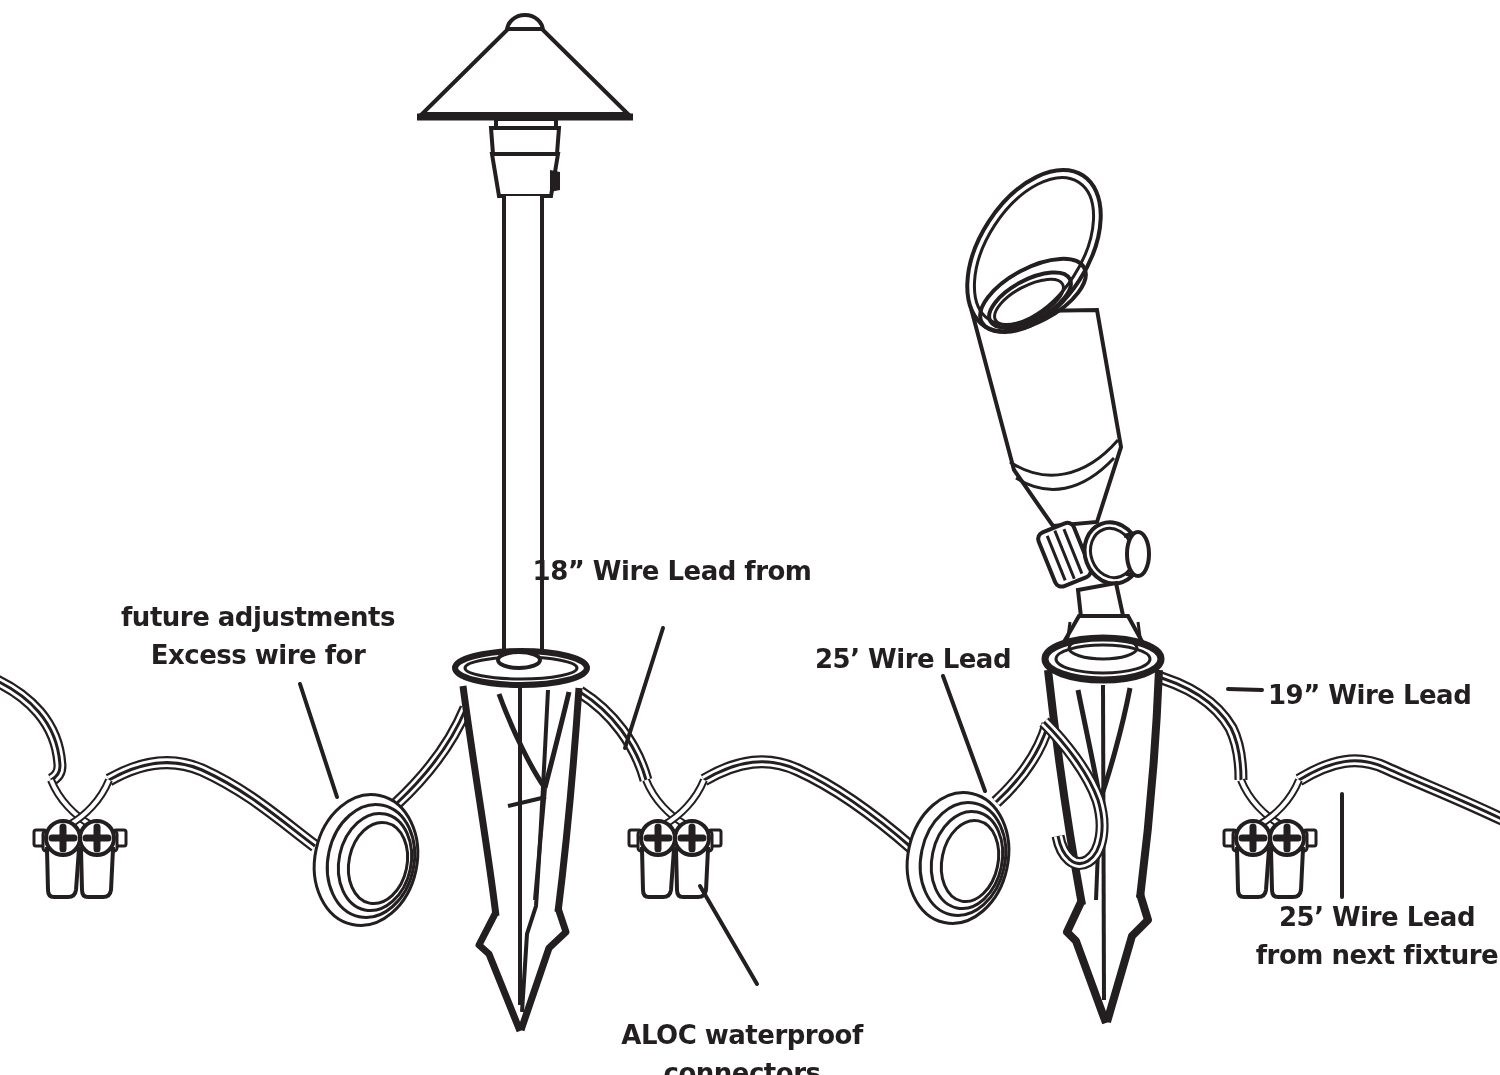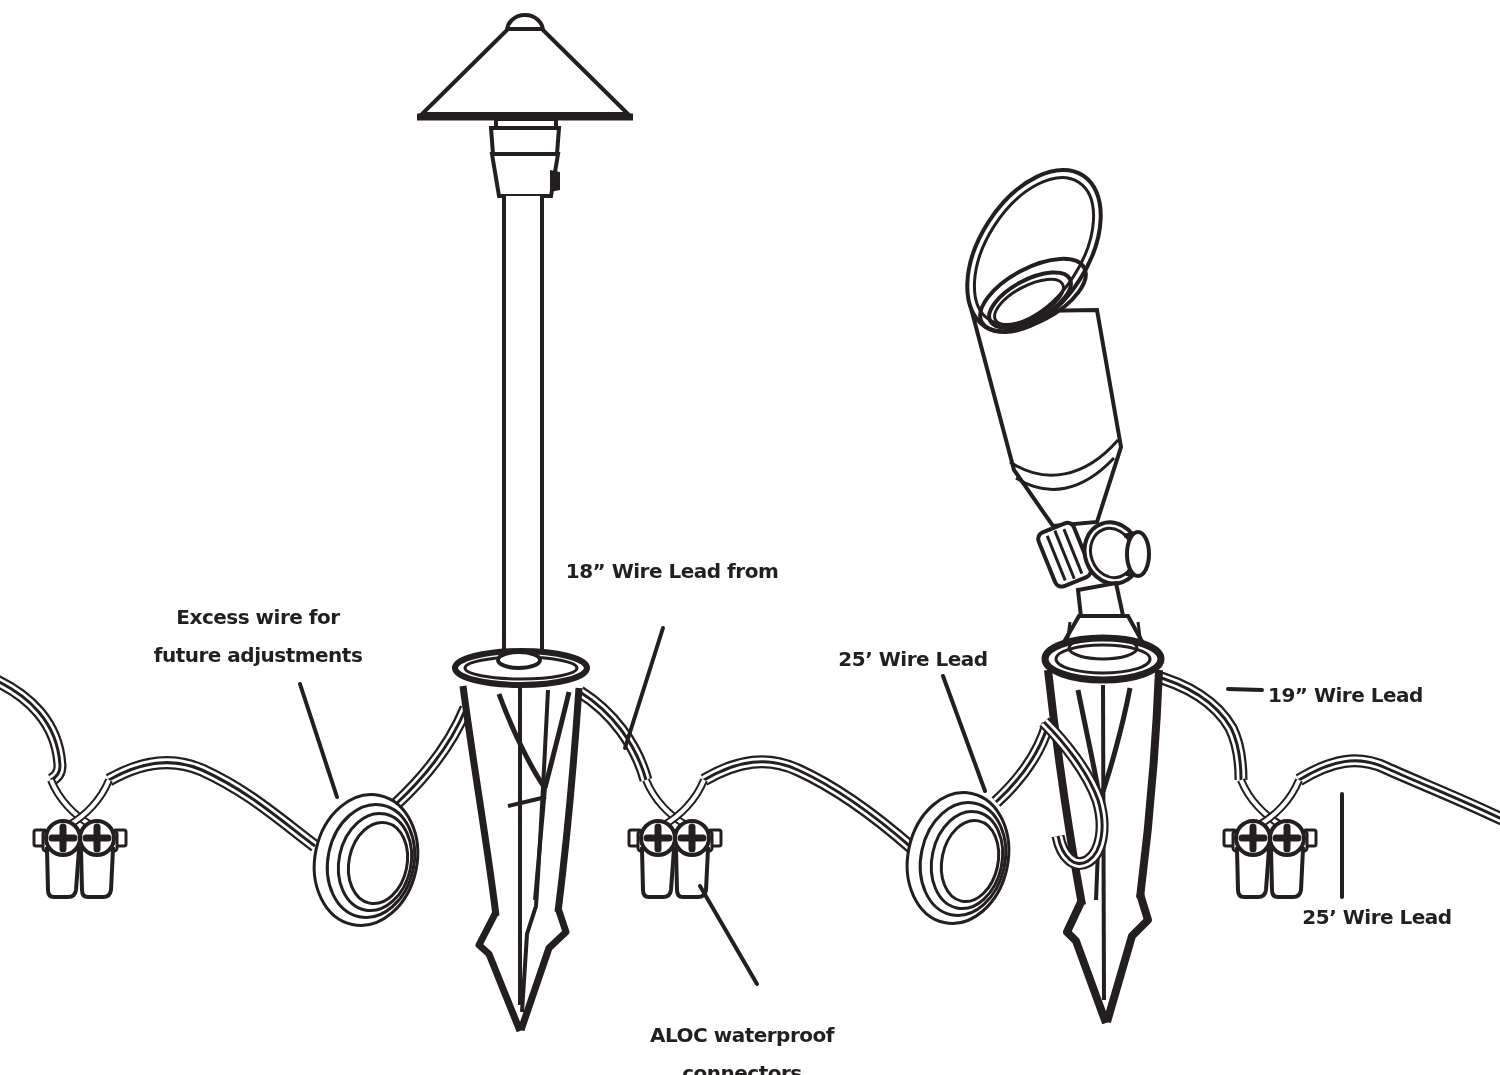--- a/index.html
+++ b/index.html
@@ -1,19 +1,19 @@
 <!DOCTYPE html>
 <html><head>
 <meta charset="utf-8">
 <style>
   html,body{margin:0;padding:0;background:#fff;}
   #stage{position:relative;width:1500px;height:1075px;background:#fff;overflow:hidden;
          font-family:"DejaVu Sans",sans-serif;}
   #art{position:absolute;left:0;top:0;}
-  .lbl{position:absolute;color:#231f20;font-weight:700;font-size:20px;line-height:38px;
+  .lbl{position:absolute;color:#231f20;font-weight:700;font-size:26px;line-height:38px;
        letter-spacing:-0.5px;text-align:center;white-space:nowrap;}
   .lbl.center{transform:translateX(-50%);}
   
   .cblo{fill:none;stroke:#231f20;stroke-width:13;}
   .cblm{fill:none;stroke:#ffffff;stroke-width:8.5;}
   .cblc{fill:none;stroke:#231f20;stroke-width:3;}
   
   .w2o{fill:none;stroke:#231f20;stroke-width:8;}
   .w2i{fill:none;stroke:#ffffff;stroke-width:4;}
   .s3{fill:none;stroke:#231f20;stroke-width:3;}
@@ -203,34 +203,35 @@
 
   <path class="leader" d="M 300 684 L 337 797"></path>
   <path class="leader" d="M 663 628 L 625 748"></path>
   <path class="leader" d="M 943 676 L 985 791"></path>
   <path class="leader" d="M 1228 689 L 1262 690"></path>
   <path class="leader" d="M 700 886 L 757 984"></path>
   <path class="leader" d="M 1342 794 L 1342 897"></path>
 </svg>
 
 <div class="lbl center" style="left:258px;top:598px;">
+  <div>future adjustments</div>
   <div>Excess wire for</div>
-  <div>future adjustments</div>
 </div>
 
 <div class="lbl center" style="left:672px;top:552px;">
   <div>18”  Wire Lead from</div>
 </div>
 
 <div class="lbl center" style="left:913px;top:640px;">25’ Wire Lead</div>
 
 <div class="lbl" style="left:1268px;top:676px;">19” Wire Lead</div>
 
 <div class="lbl center" style="left:742px;top:1016px;">
   <div>ALOC waterproof</div>
   <div>connectors</div>
 </div>
 
 <div class="lbl center" style="left:1377px;top:898px;">
   <div>25’ Wire Lead</div>
+  <div>from next fixture</div>
 </div>
 
 </div>
 
 </body></html>

